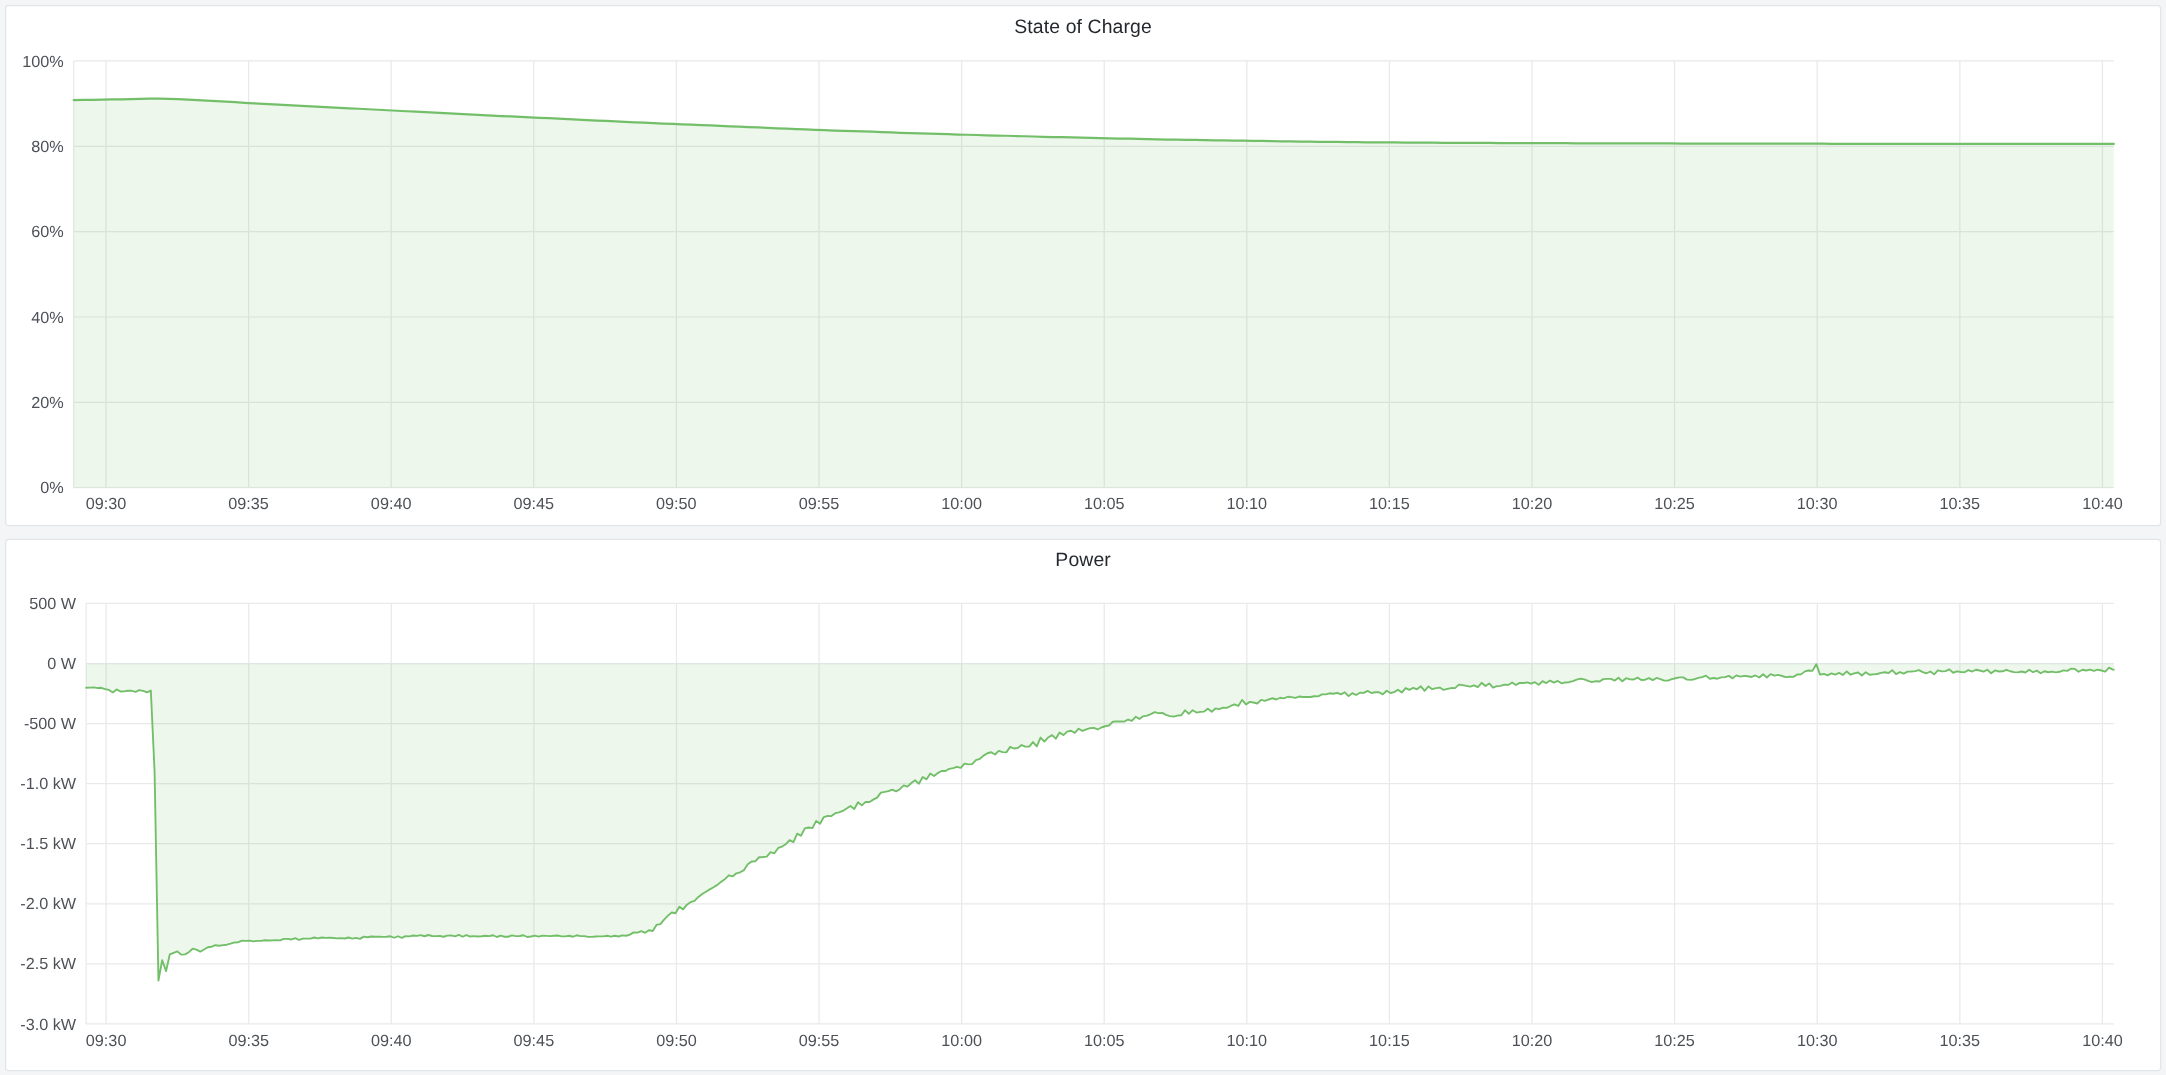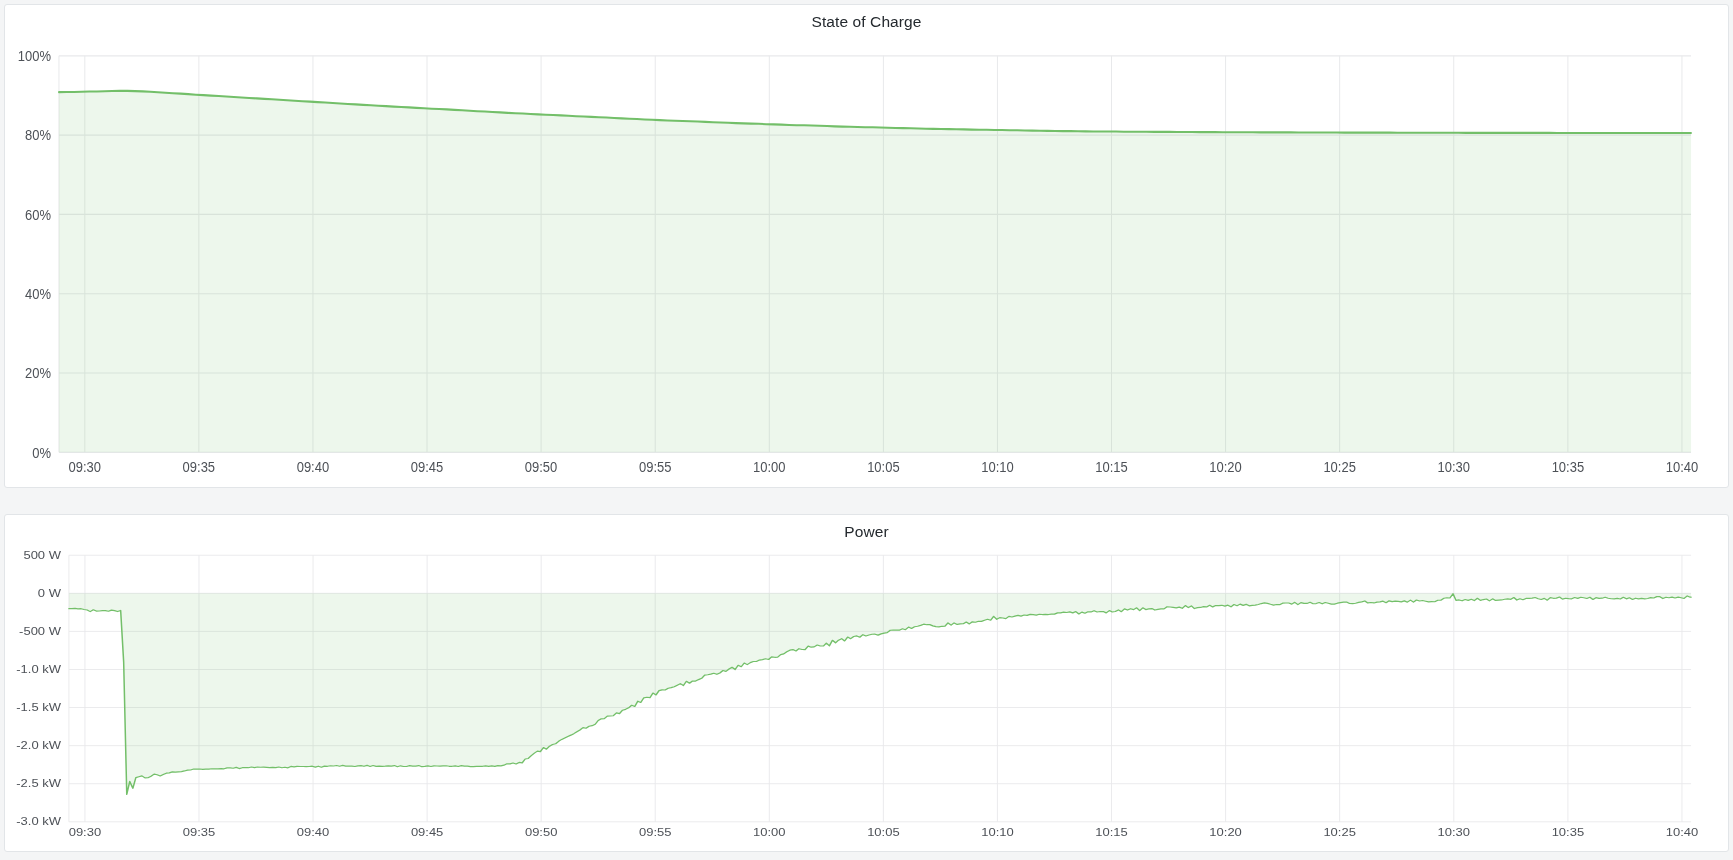--- a/index.html
+++ b/index.html
@@ -13,22 +13,22 @@
   }
   .panel{
     position:relative;
     width:1725px;
     background:#ffffff;
     border:1px solid #e2e5e8;
     border-radius:3px;
     box-sizing:border-box;
     box-shadow:0 0 0 rgba(0,0,0,0);
   }
-  .panel-soc{height:484px;margin-bottom:26px;}
-  .panel-power{height:338px;}
+  .panel-soc{height:417px;margin-bottom:10px;}
+  .panel-power{height:426px;}
   .panel-title{
     position:absolute;top:8px;left:0;right:0;
     text-align:center;
     font-size:15.5px;font-weight:500;
     color:#24292e;
     letter-spacing:.1px;
     pointer-events:none;
   }
   svg.chart{position:absolute;left:0;top:0;width:100%;height:100%;display:block;}
   .tick-text{

